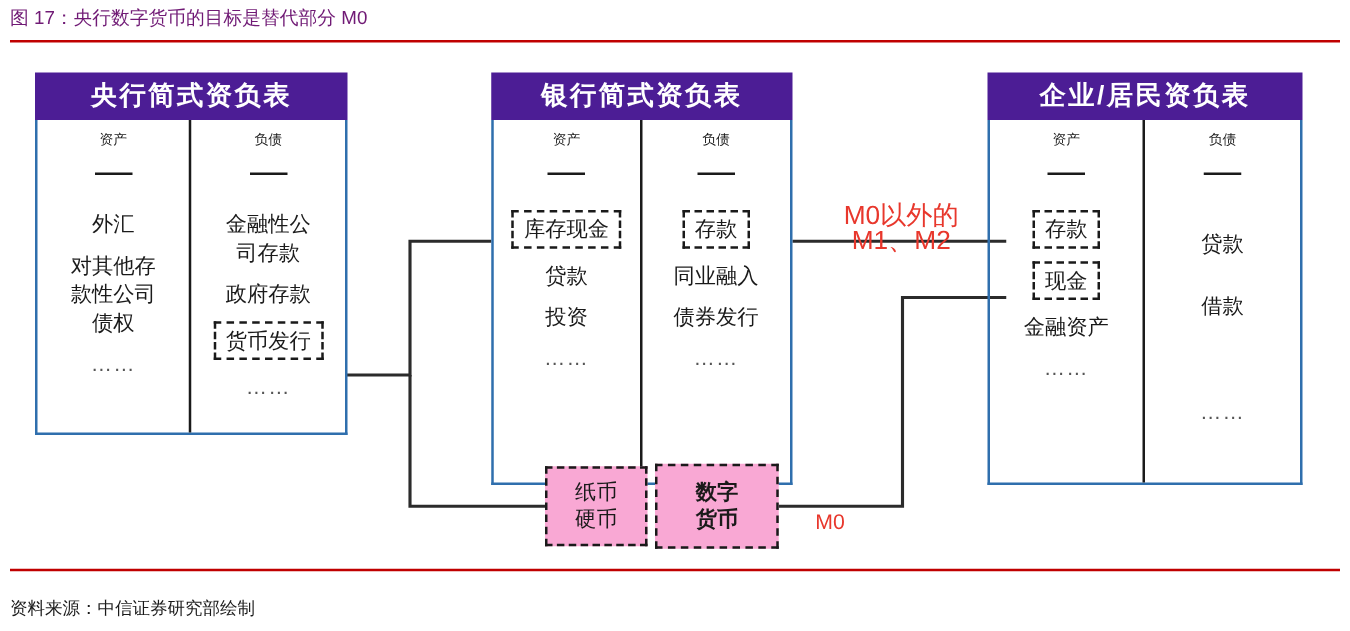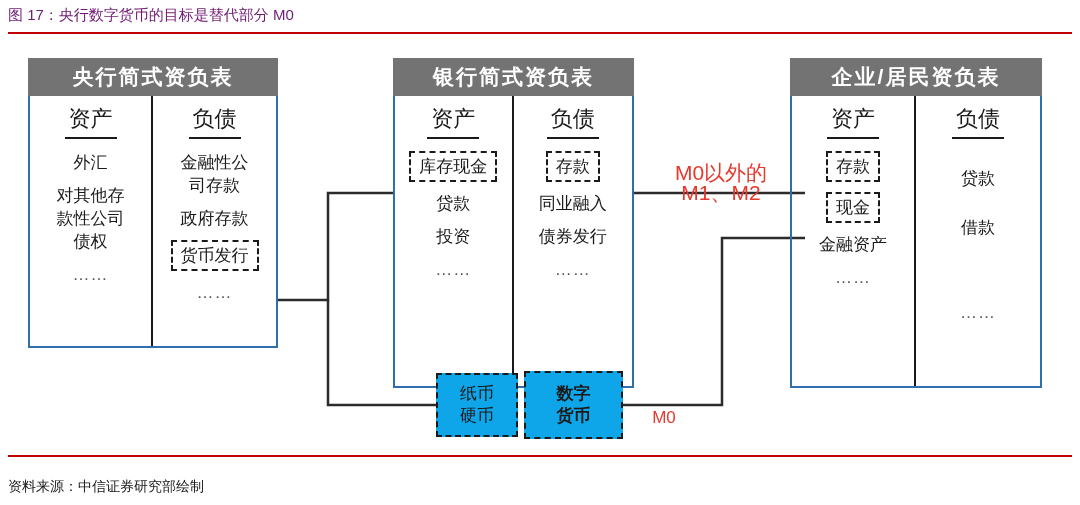--- a/index.html
+++ b/index.html
@@ -53,21 +53,21 @@
     font-size: 14px;
     color: #1a1a1a;
     white-space: nowrap;
   }
   
   .bs {
     position: absolute;
     box-sizing: border-box;
   }
   .bs-header {
-    background: #737373;
+    background: #4c1d95;
     color: #ffffff;
     text-align: center;
     font-size: 21px;
     font-weight: bold;
     letter-spacing: 2px;
     height: 38px;
     line-height: 38px;
     box-sizing: border-box;
   }
   .bs-body {
@@ -86,25 +86,25 @@
     box-sizing: border-box;
     display: flex;
     flex-direction: column;
     align-items: center;
     padding-top: 8px;
   }
   .bs-col.left {
     border-right: 2px solid #1a1a1a;
   }
   .col-head {
-    font-size: 22px;
+    font-size: 11px;
     font-weight: normal;
     border-bottom: 2px solid #1a1a1a;
-    padding: 0 4px 3px 4px;
-    margin-bottom: 12px;
+    padding: 0 4px 19px 4px;
+    margin-bottom: 28px;
     white-space: nowrap;
   }
   .cell {
     font-size: 17px;
     line-height: 23px;
     text-align: center;
     margin-bottom: 10px;
     white-space: pre-line;
   }
   .cell.dashed {
@@ -122,21 +122,21 @@
     position: absolute;
     border: 2px dashed #1a1a1a;
     box-sizing: border-box;
     display: flex;
     align-items: center;
     justify-content: center;
     text-align: left;
     font-size: 17px;
     line-height: 22px;
     white-space: pre-line;
-    background: #0ea5e9;
+    background: #f9a8d4;
   }
   .note-box.bold {
     font-weight: bold;
     font-size: 17px;
   }
   
   .red-label {
     position: absolute;
     color: #e8372c;
     font-size: 21px;

